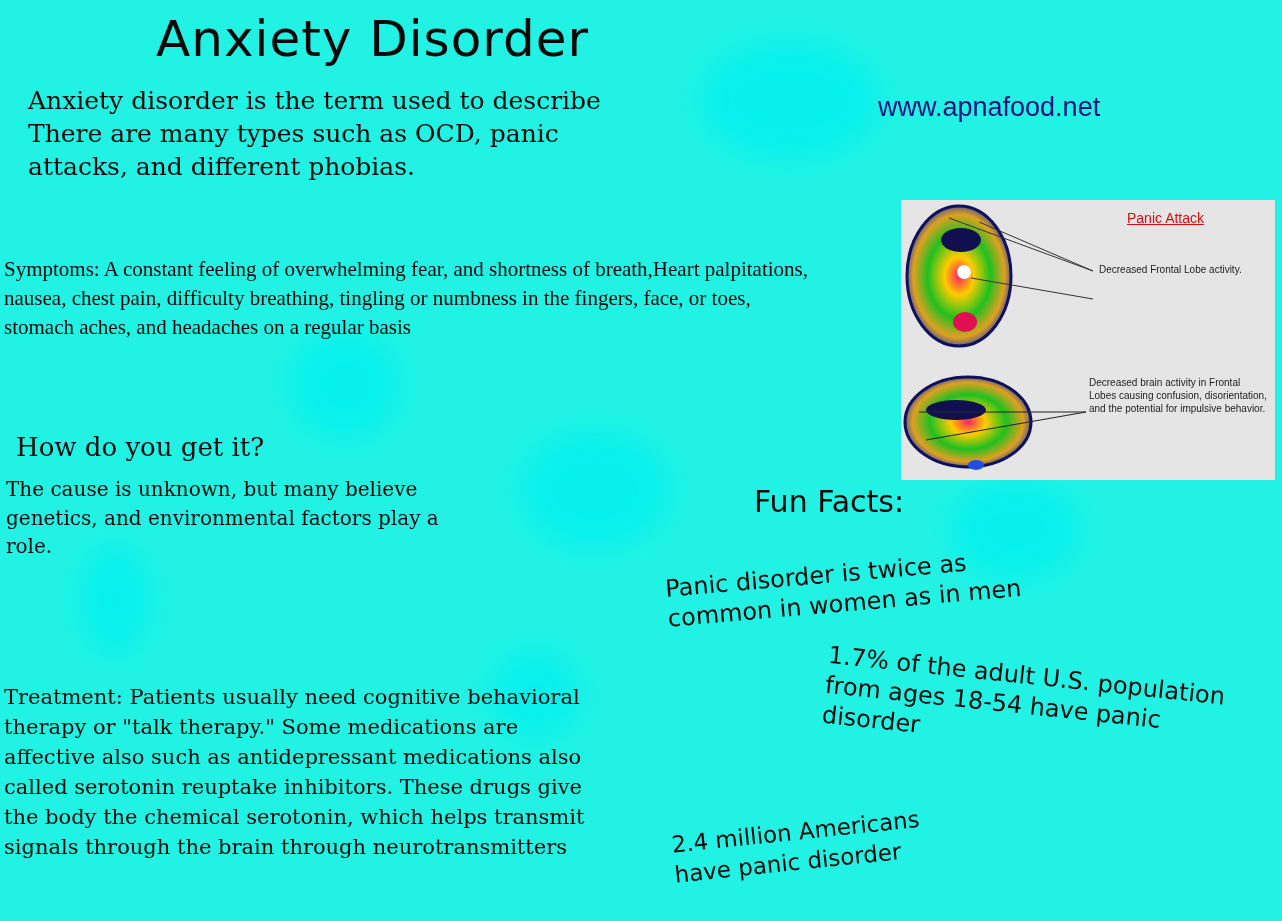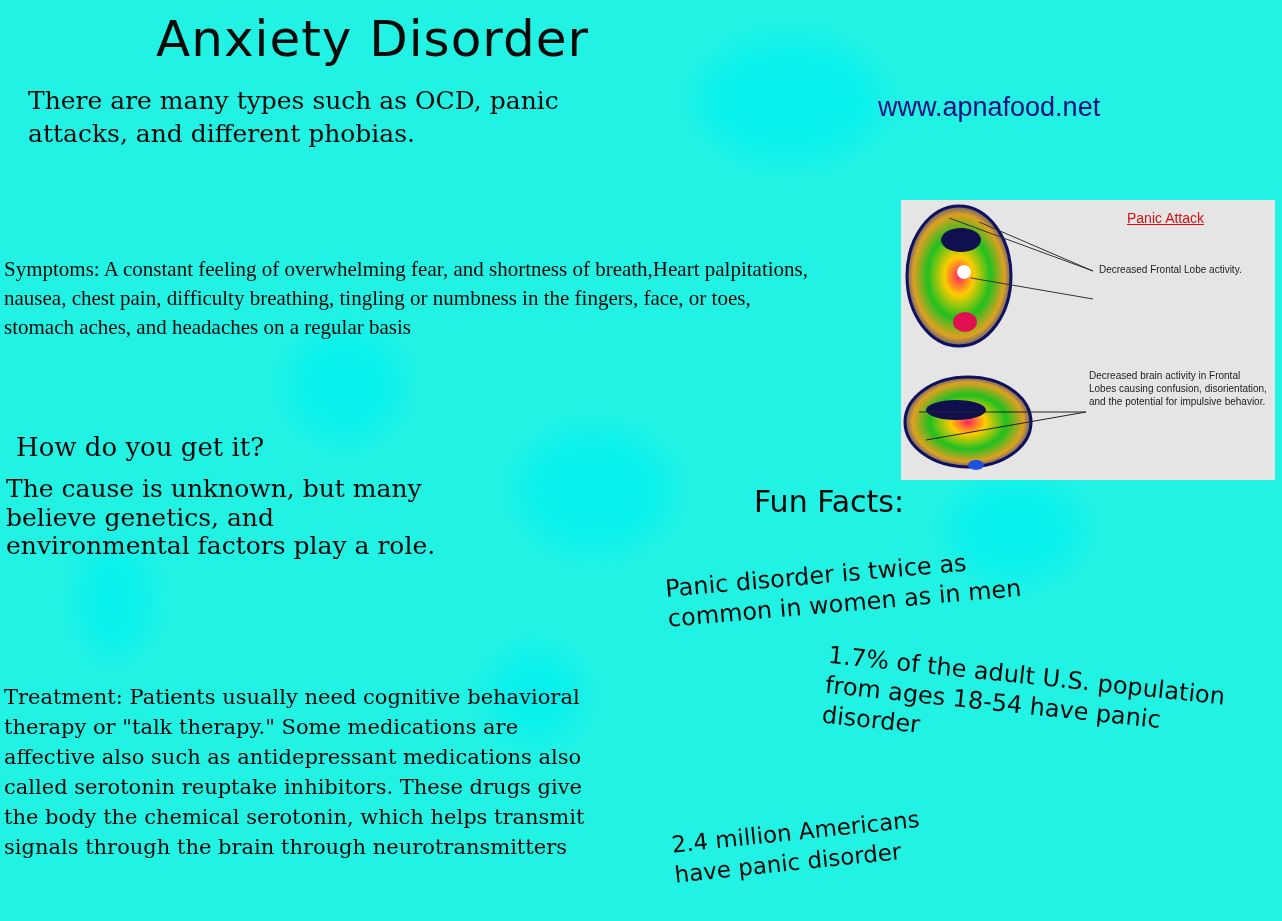--- a/index.html
+++ b/index.html
@@ -8,21 +8,21 @@
     background:#22f2e4;
     font-family:"DejaVu Serif", serif;
     color:#0a0a0a;
   }
   .blob { position:absolute; border-radius:50%; background:#00f0f0; filter:blur(14px); opacity:.75; }
   .abs { position:absolute; }
   .title { font-family:"DejaVu Sans", sans-serif; font-size:50px; left:116px; top:10px; letter-spacing:1px;margin-left:40px; }
   .intro { left:28px; top:84px; font-size:25px; line-height:33px; width:600px; }
   .symptoms { left:4px; top:255px; font-size:21px; line-height:29px; width:820px; font-family:"Liberation Serif", serif; }
   .how-h { left:16px; top:432px; font-size:26px; }
-  .how-p { left:6px; top:475px; font-size:25px; line-height:28.5px; width:440px; }
+  .how-p { left:6px; top:475px; font-size:20px; line-height:28.5px; width:440px; }
   .treat { left:4px; top:682px; font-size:21px; line-height:30px; width:590px; }
   .url { left:878px; top:92px; font-family:"Liberation Sans", sans-serif; font-size:27px; color:#10107a; }
   .panel { left:901px; top:200px; width:374px; height:280px; background:#e5e5e5; }
   .panel .ptitle { position:absolute; left:226px; top:10px; font-family:"Liberation Sans", sans-serif; font-size:14px; color:#d41010; text-decoration:underline; }
   .panel .lbl { position:absolute; font-family:"Liberation Sans", sans-serif; font-size:10px; line-height:13px; color:#222; }
   .fun-h { left:754px; top:484px; font-family:"DejaVu Sans", sans-serif; font-size:30px; }
   .fact { font-size:24px; line-height:30px; transform-origin:left top; }
   .f1 { left:664px; top:574px; transform:rotate(-5deg); font-family:"DejaVu Sans", sans-serif; }
   .f2 { left:830px; top:640px; transform:rotate(6deg); font-family:"DejaVu Sans", sans-serif; width:420px; }
   .f3 { left:670px; top:830px; transform:rotate(-6deg); font-family:"DejaVu Sans", sans-serif; font-size:23px; }
@@ -33,20 +33,21 @@
 <div class="blob" style="left:290px;top:330px;width:110px;height:110px;"></div>
 <div class="blob" style="left:520px;top:430px;width:150px;height:120px;"></div>
 <div class="blob" style="left:80px;top:545px;width:70px;height:110px;"></div>
 <div class="blob" style="left:490px;top:650px;width:90px;height:90px;"></div>
 <div class="blob" style="left:950px;top:480px;width:130px;height:100px;"></div>
 <div class="blob" style="left:700px;top:40px;width:180px;height:120px;"></div>
 
 <div class="abs title">Anxiety Disorder</div>
 
 <div class="abs intro">
+  <div>Anxiety disorder is the term used to describe</div>
   <div>There are many types such as OCD, panic</div>
   <div>attacks, and different phobias.</div>
 </div>
 
 <div class="abs symptoms">Symptoms:  A constant feeling of overwhelming fear, and shortness of breath,Heart palpitations, nausea, chest pain, difficulty breathing, tingling or numbness in the fingers, face, or toes, stomach aches, and headaches on a regular basis</div>
 
 <div class="abs how-h">How do you get it?</div>
 <div class="abs how-p">The cause is unknown, but many believe genetics, and environmental factors play a role.</div>
 
 <div class="abs treat">Treatment: Patients usually need cognitive behavioral therapy or "talk therapy." Some medications are affective also such as antidepressant medications also called serotonin reuptake inhibitors. These drugs give the body the chemical serotonin, which helps transmit signals through the brain through neurotransmitters</div>
@@ -72,19 +73,19 @@
     <ellipse cx="55" cy="210" rx="30" ry="10" fill="#101050"></ellipse>
     <ellipse cx="75" cy="265" rx="8" ry="5" fill="#2050e0"></ellipse>
     <line x1="48" y1="18" x2="192" y2="71" stroke="#333"></line>
     <line x1="78" y1="22" x2="192" y2="71" stroke="#333"></line>
     <line x1="70" y1="78" x2="192" y2="99" stroke="#333"></line>
     <line x1="18" y1="212" x2="185" y2="212" stroke="#222"></line>
     <line x1="25" y1="240" x2="185" y2="212" stroke="#222"></line>
   </svg>
   <div class="ptitle">Panic Attack</div>
   <div class="lbl" style="left:198px;top:63px;width:170px;">Decreased Frontal Lobe activity.</div>
-  <div class="lbl" style="left:188px;top:169px;width:180px;">Decreased brain activity in Frontal Lobes causing confusion, disorientation, and the potential for impulsive behavior.</div>
+  <div class="lbl" style="left:188px;top:176px;width:180px;">Decreased brain activity in Frontal Lobes causing confusion, disorientation, and the potential for impulsive behavior.</div>
 </div>
 
 <div class="abs fun-h">Fun Facts:</div>
 <div class="abs fact f1" style="width:400px;">Panic disorder is twice as common in women as in men</div>
 <div class="abs fact f2">1.7% of the adult U.S. population from ages 18-54 have panic disorder</div>
 <div class="abs fact f3" style="width:290px;">2.4 million Americans have panic disorder</div>
 
 </body></html>

